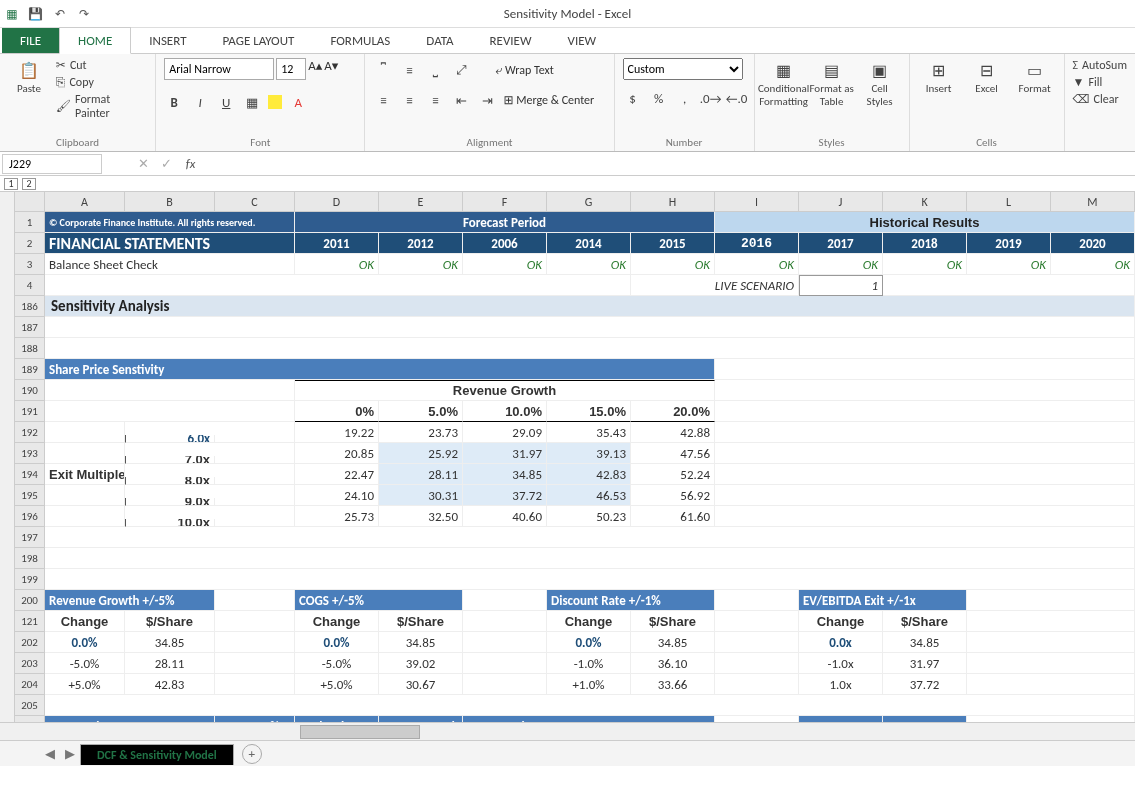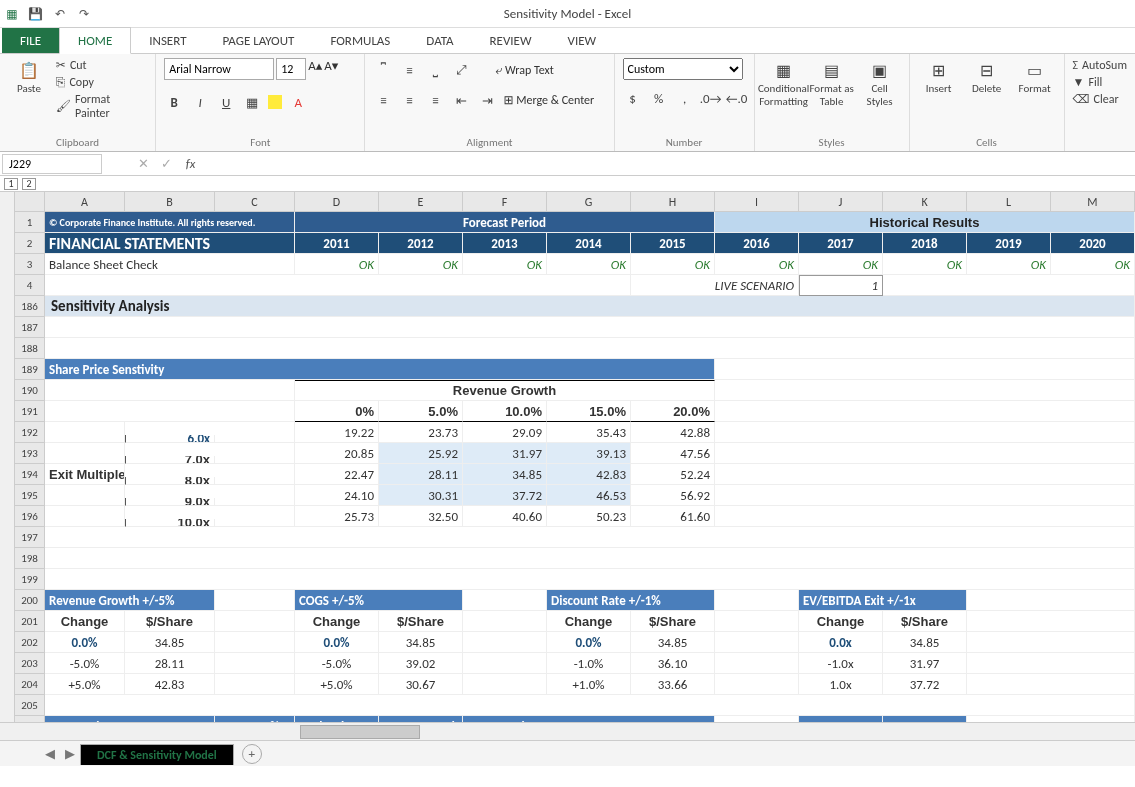--- a/index.html
+++ b/index.html
@@ -192,21 +192,21 @@
   </div>
 
   <div class="ribbon-group">
     <div class="content">
       <div class="rb-btn-large">
           <span class="rb-icon">⊞</span>
           <span>Insert</span>
         </div>
       <div class="rb-btn-large">
           <span class="rb-icon">⊟</span>
-          <span>Delete</span>
+          <span>Excel</span>
         </div>
       <div class="rb-btn-large">
           <span class="rb-icon">▭</span>
           <span>Format</span>
         </div>
     </div>
     <div class="label">Cells</div>
   </div>
 
   <div class="ribbon-group" style="border-right:none">
@@ -278,41 +278,41 @@
           <div class="rownum">191</div>
           <div class="rownum">192</div>
           <div class="rownum">193</div>
           <div class="rownum">194</div>
           <div class="rownum">195</div>
           <div class="rownum">196</div>
           <div class="rownum">197</div>
           <div class="rownum">198</div>
           <div class="rownum">199</div>
           <div class="rownum">200</div>
-          <div class="rownum">201</div>
+          <div class="rownum">121</div>
           <div class="rownum">202</div>
           <div class="rownum">203</div>
           <div class="rownum">204</div>
           <div class="rownum">205</div>
           <div class="rownum">206</div>
         </div>
       <div class="cells" id="cells">
           <div class="row">
             <div class="cell hdr-mid " style="width: 250px; font-size: 10px;">© Corporate Finance Institute. All rights reserved.</div>
             <div class="cell hdr-mid center" style="width: 420px;">Forecast Period</div>
             <div class="cell hdr-light bold center" style="width: 420px;">Historical Results</div>
           </div>
           <div class="row">
             <div class="cell hdr-dark " style="width: 250px; font-size: 16px;">FINANCIAL STATEMENTS</div>
             <div class="cell hdr-dark center" style="width: 84px;">2011</div>
             <div class="cell hdr-dark center" style="width: 84px;">2012</div>
-            <div class="cell hdr-dark center" style="width: 84px;">2013</div>
+            <div class="cell hdr-dark center" style="width: 84px;">2006</div>
             <div class="cell hdr-dark center" style="width: 84px;">2014</div>
             <div class="cell hdr-dark center" style="width: 84px;">2015</div>
-            <div class="cell hdr-dark center" style="width: 84px;">2016</div>
+            <div class="cell hdr-dark center" style="width: 84px; font-family: Liberation Mono, monospace;">2016</div>
             <div class="cell hdr-dark center" style="width: 84px;">2017</div>
             <div class="cell hdr-dark center" style="width: 84px;">2018</div>
             <div class="cell hdr-dark center" style="width: 84px;">2019</div>
             <div class="cell hdr-dark center" style="width: 84px;">2020</div>
           </div>
           <div class="row">
             <div class="cell  " style="width: 250px;">Balance Sheet Check</div>
             <div class="cell ok right" style="width: 84px;">OK</div>
             <div class="cell ok right" style="width: 84px;">OK</div>
             <div class="cell ok right" style="width: 84px;">OK</div>

